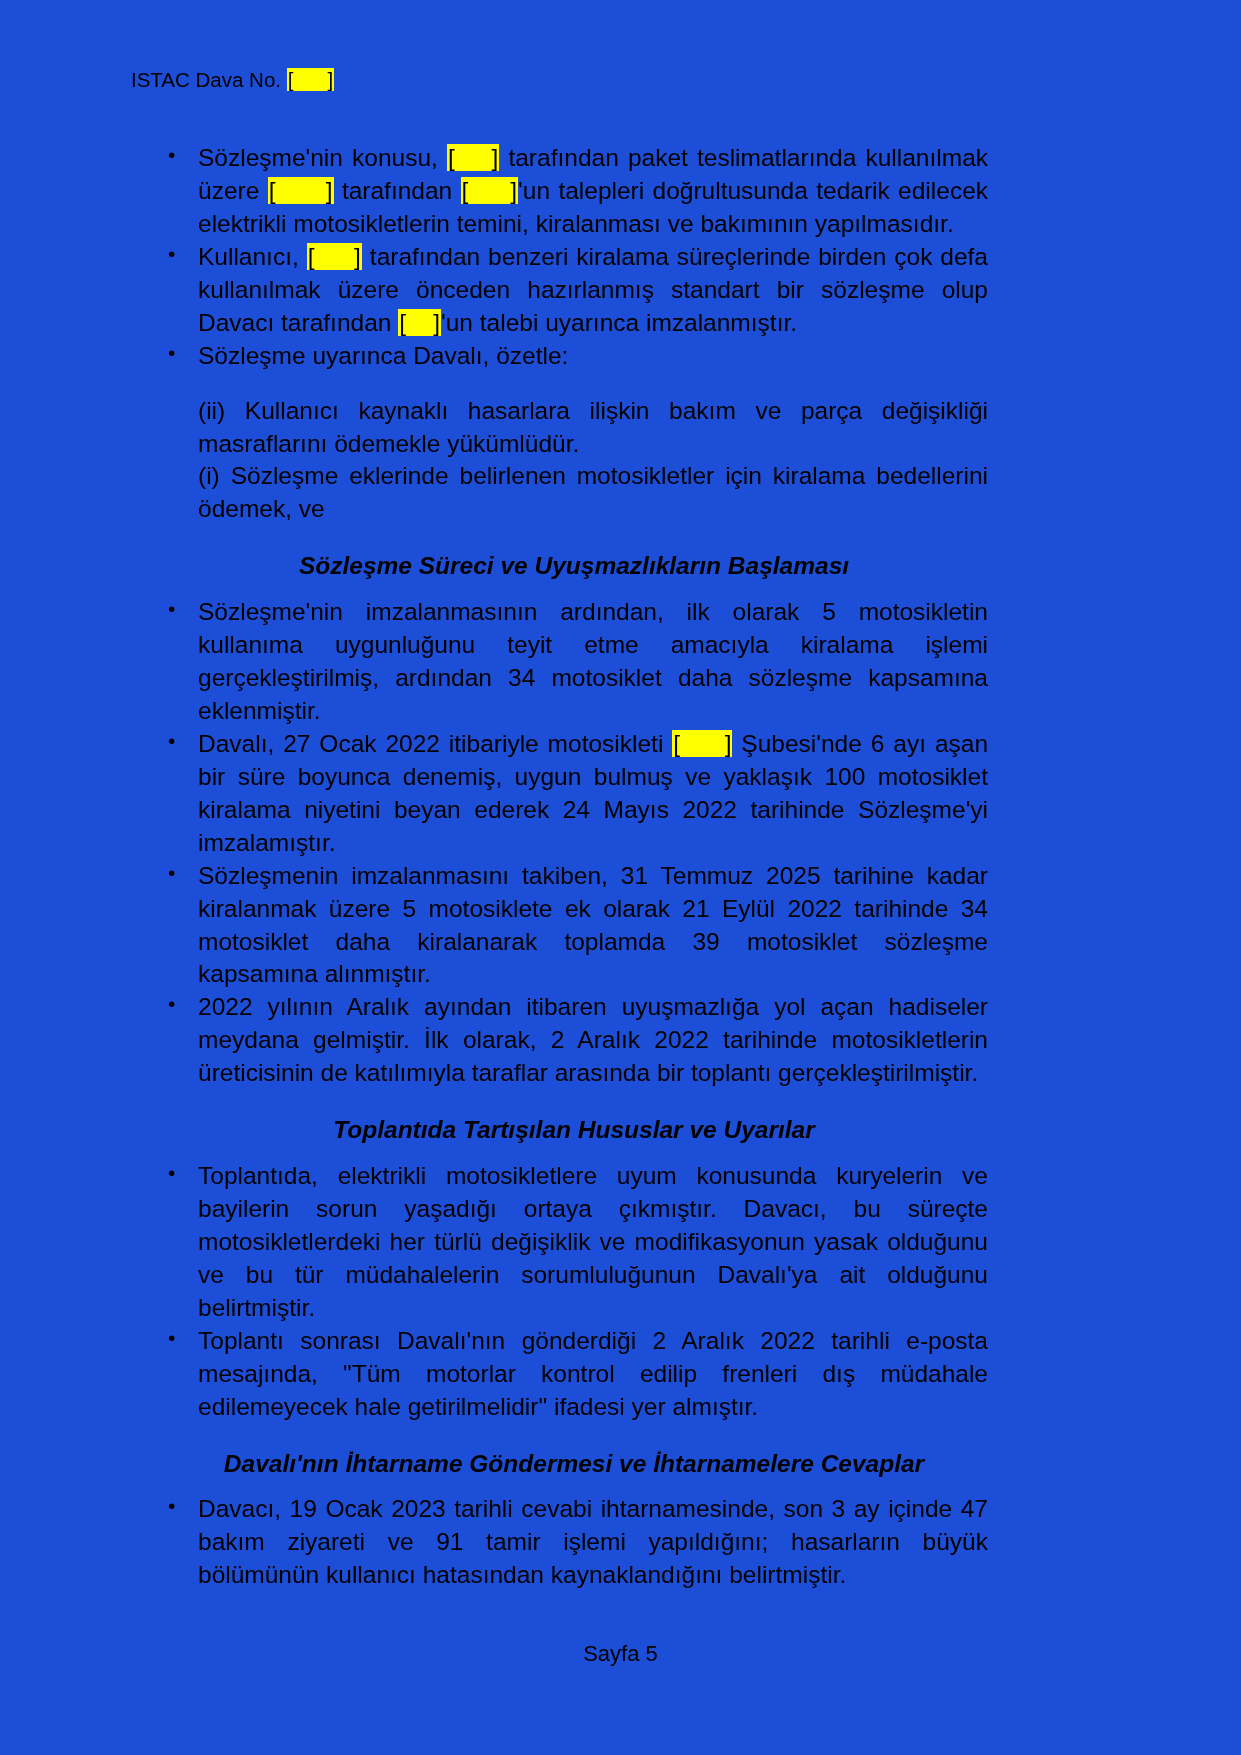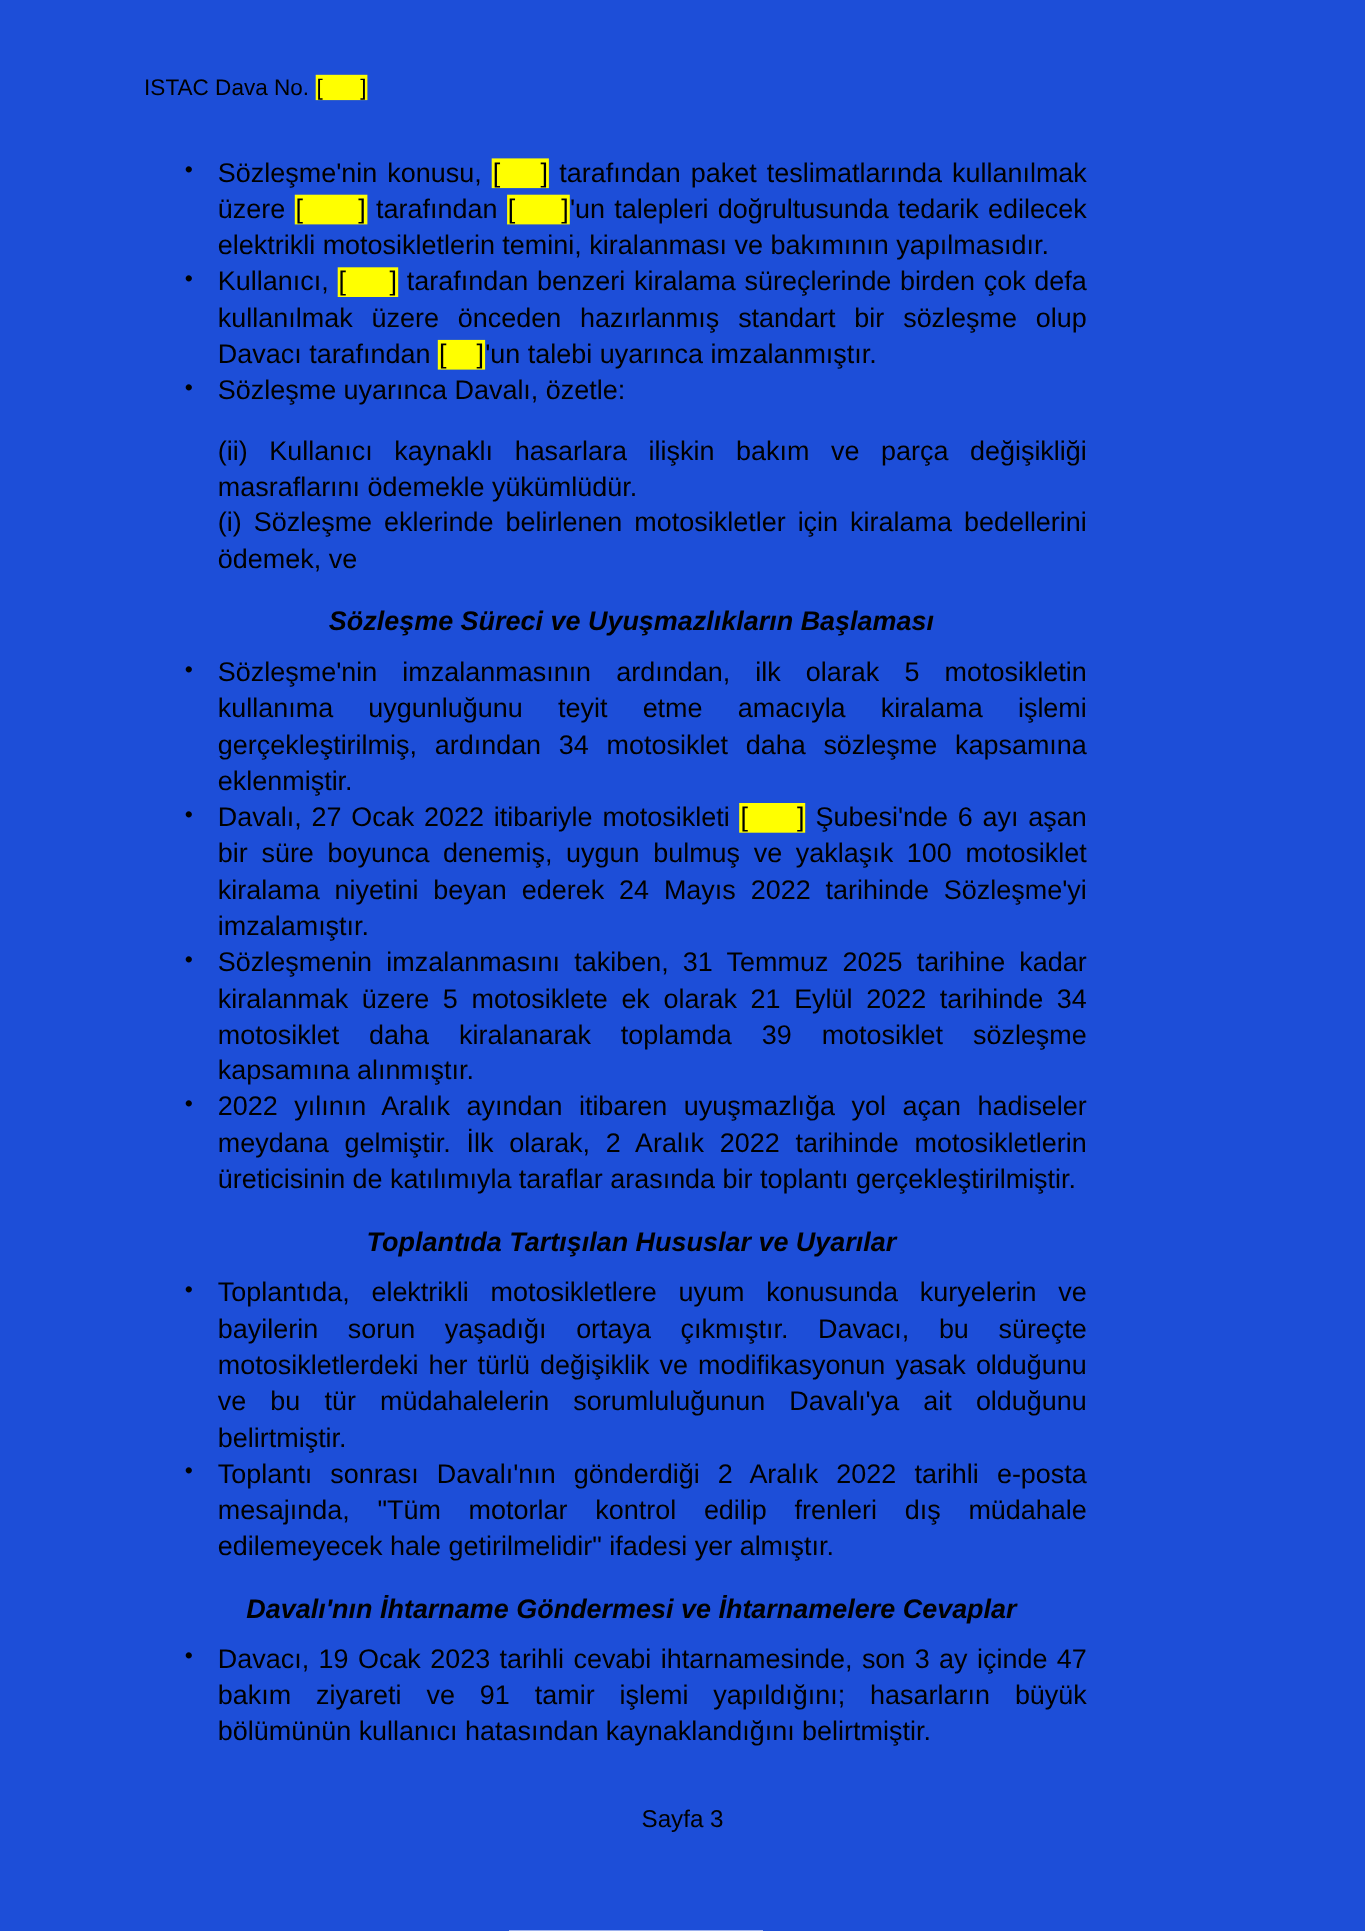--- a/index.html
+++ b/index.html
@@ -144,16 +144,16 @@
       </ul>
 
     <div class="section-heading">Davalı'nın İhtarname Göndermesi ve İhtarnamelere Cevaplar</div>
     <ul class="bullets">
         <li><span>Davacı, 19 Ocak 2023 tarihli cevabi ihtarnamesinde, son 3 ay içinde 47 bakım ziyareti ve 91 tamir işlemi yapıldığını; hasarların büyük bölümünün kullanıcı hatasından kaynaklandığını belirtmiştir.</span></li>
       </ul>
 
   </div>
 
   <div class="footer">
-    <span>Sayfa 3</span>
+    <span>Sayfa 5</span>
   </div>
 
 </div>
 
 </body></html>

